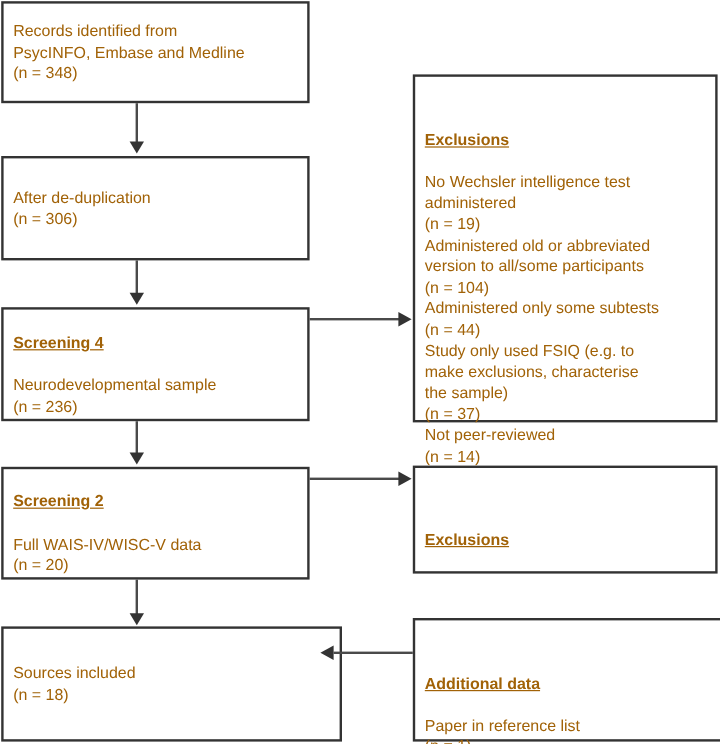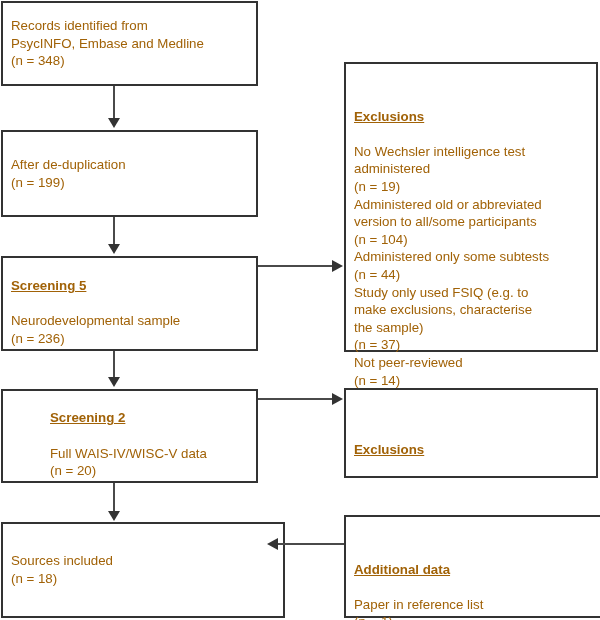--- a/index.html
+++ b/index.html
@@ -92,33 +92,33 @@
     <div class="boxtext">
       <span class="body">Records identified from
 PsycINFO, Embase and Medline
 (n = 348)</span>
     </div>
   </div>
 
   <div class="flowbox" style="left:1px; top:130px; width:257px; height:87px;">
     <div class="boxtext">
       <span class="body">After de-duplication
-(n = 199)</span>
+(n = 306)</span>
     </div>
   </div>
 
   <div class="flowbox" style="left:1px; top:256px; width:257px; height:95px;">
     <div class="boxtext">
-      <span class="hdr">Screening 5</span>
+      <span class="hdr">Screening 4</span>
       <span class="body">Neurodevelopmental sample
 (n = 236)</span>
     </div>
   </div>
 
-  <div class="flowbox" style="left:1px; top:389px; width:257px; height:94px;padding-left:39px;">
+  <div class="flowbox" style="left:1px; top:389px; width:257px; height:94px;">
     <div class="boxtext">
       <span class="hdr">Screening 2</span>
       <span class="body">Full WAIS-IV/WISC-V data
 (n = 20)</span>
     </div>
   </div>
 
   <div class="flowbox" style="left:1px; top:522px; width:284px; height:96px;">
     <div class="boxtext">
       <span class="body">Sources included

